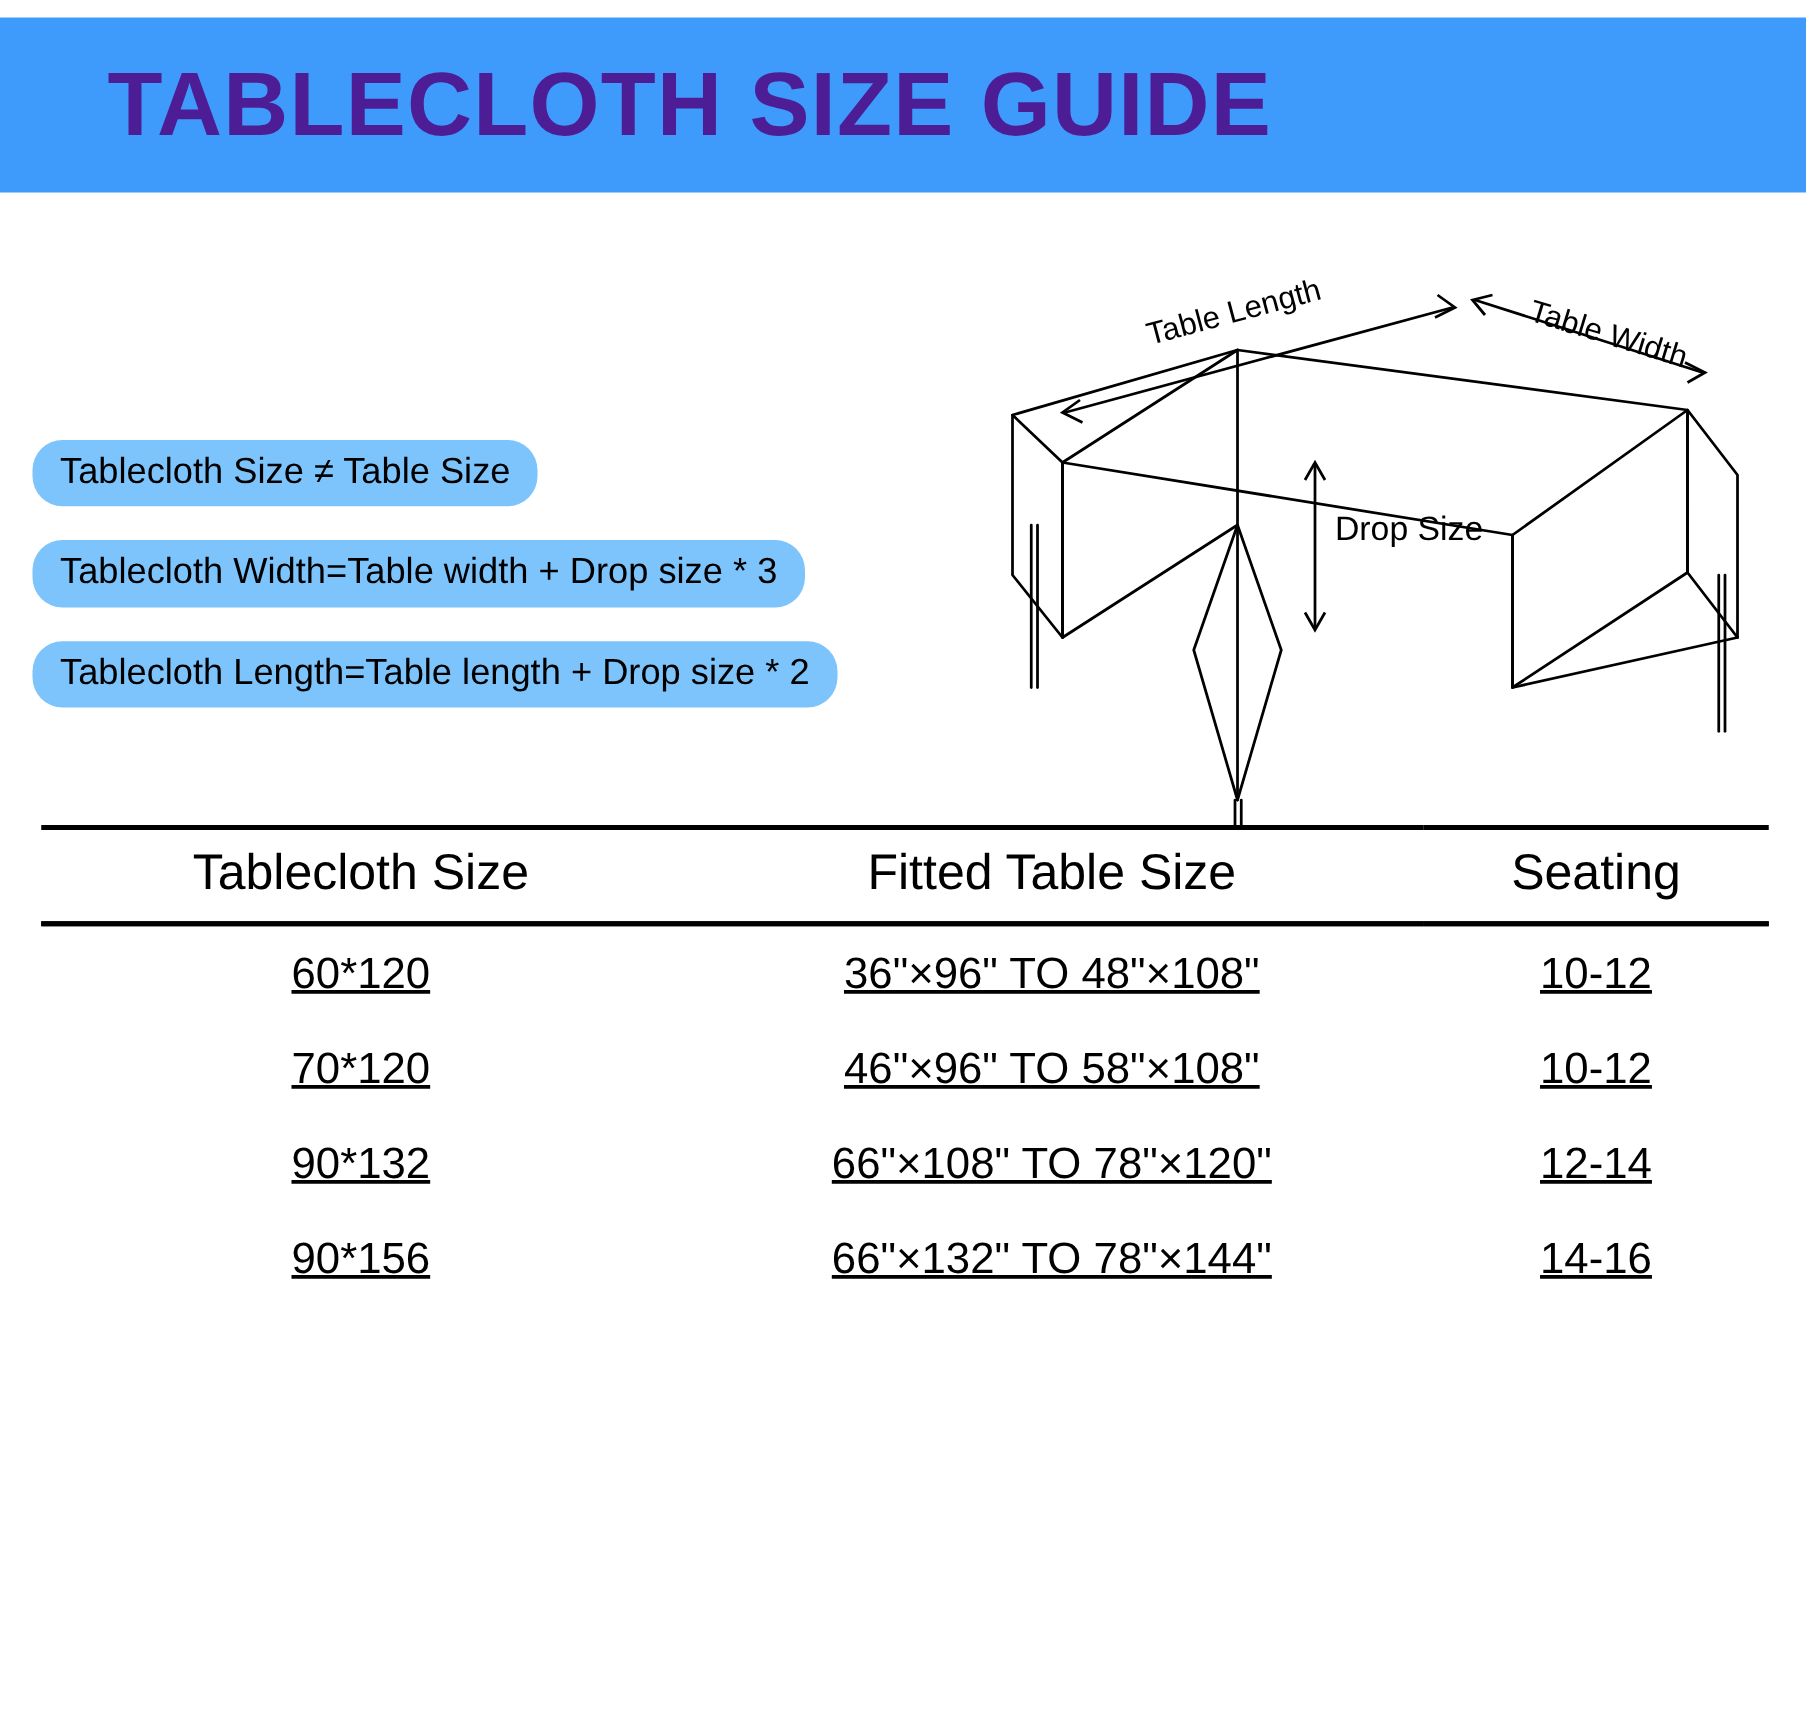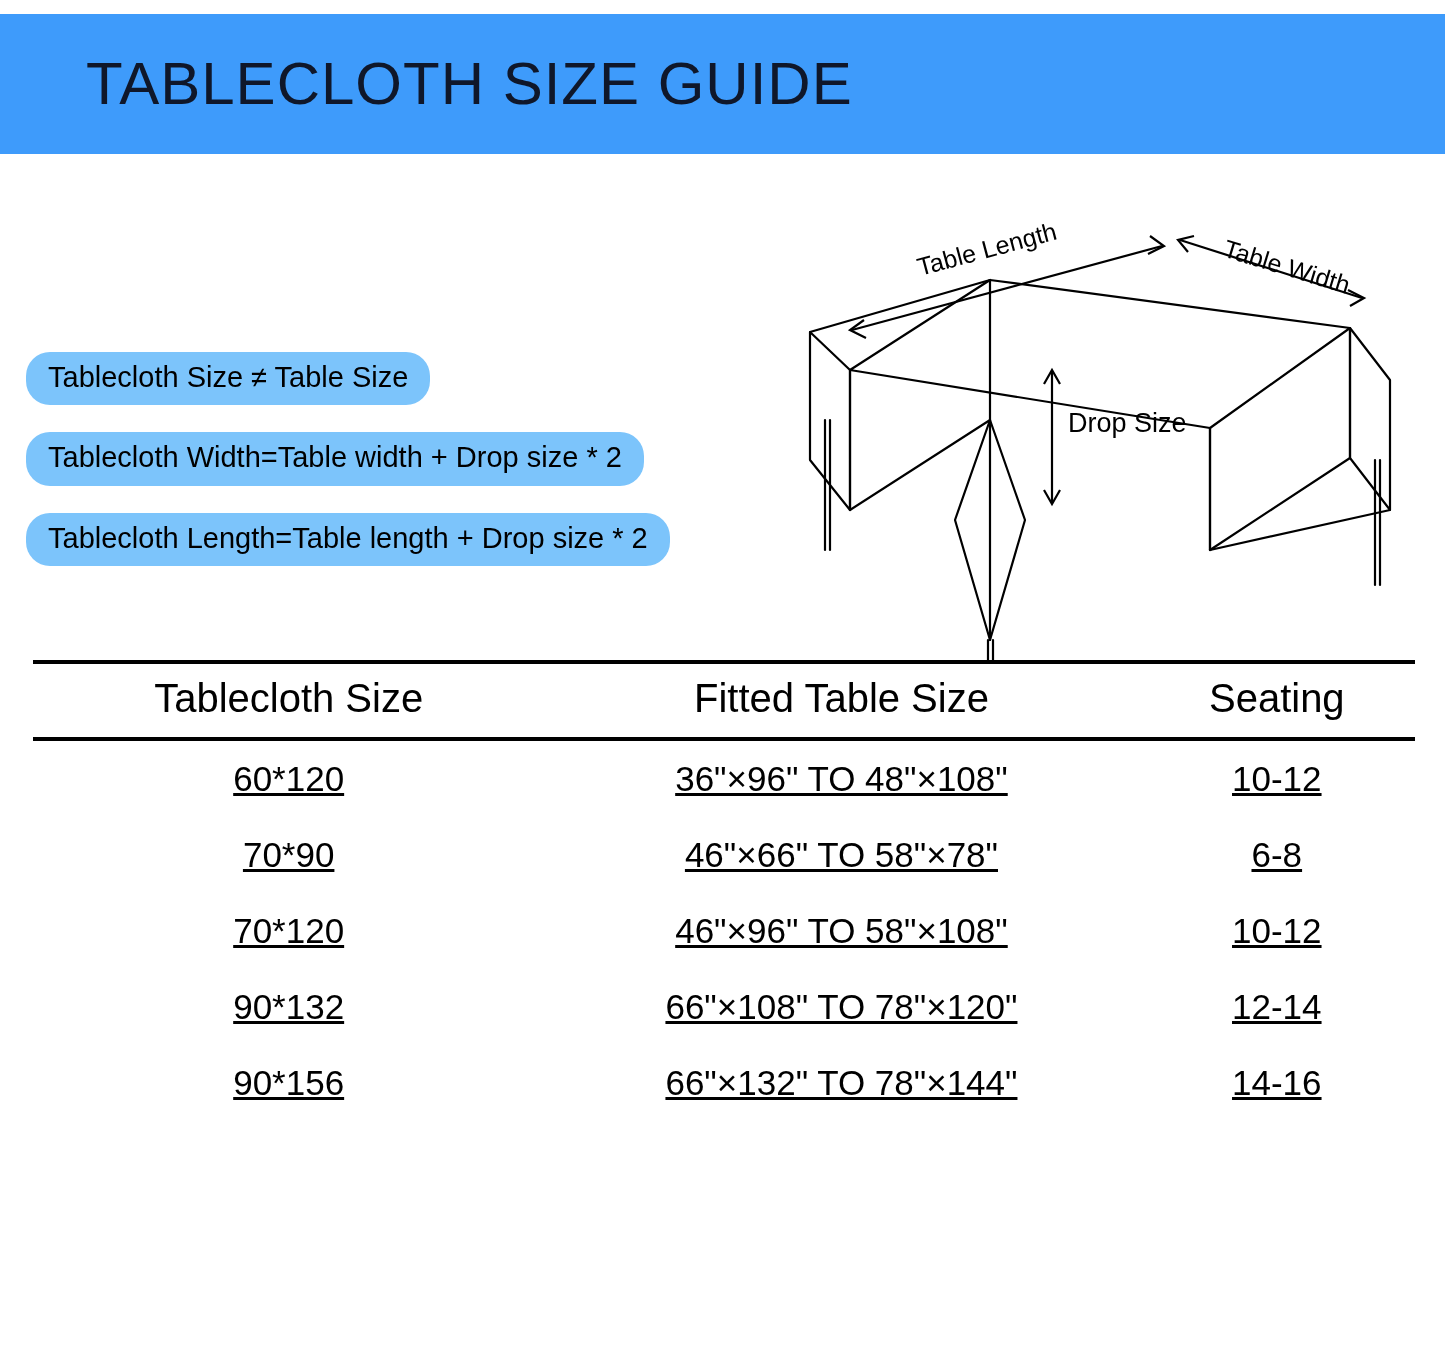--- a/index.html
+++ b/index.html
@@ -23,23 +23,23 @@
     top: 14px;
     width: 1445px;
     height: 140px;
     background: #3e9bfb;
     display: flex;
     align-items: center;
     box-sizing: border-box;
     padding-left: 86px;
   }
   .banner-title {
-    color: #0f172a;
-    font-size: 60px;
-    font-weight: normal;
+    color: #4c1d95;
+    font-size: 72px;
+    font-weight: bold;
     letter-spacing: 1px;
     line-height: 1;
     white-space: nowrap;
   }
 
   
   .pills {
     position: absolute;
     left: 26px;
     top: 352px;
@@ -103,21 +103,21 @@
 </style>
 </head>
 <body>
 
 <div class="banner">
   <div class="banner-title">TABLECLOTH SIZE GUIDE</div>
 </div>
 
 <div class="pills">
   <div class="pill-row"><span class="pill">Tablecloth Size ≠ Table Size</span></div>
-  <div class="pill-row"><span class="pill">Tablecloth Width=Table width + Drop size * 2</span></div>
+  <div class="pill-row"><span class="pill">Tablecloth Width=Table width + Drop size * 3</span></div>
   <div class="pill-row"><span class="pill">Tablecloth Length=Table length + Drop size * 2</span></div>
 </div>
 
 <div class="illus">
   <svg width="640" height="440" viewBox="0 0 640 440" xmlns="http://www.w3.org/2000/svg">
     <g fill="none" stroke="#000" stroke-width="2.2" stroke-linejoin="round" stroke-linecap="round">
 
       <path d="M60 150 L200 60 L560 108 L420 208 Z"></path>
 
       <path d="M60 150 L60 290 L20 240 L20 112 L60 150"></path>
@@ -181,25 +181,20 @@
         <th>Seating</th>
       </tr>
     </thead>
     <tbody>
       <tr>
         <td>60*120</td>
         <td>36"×96" TO 48"×108"</td>
         <td>10-12</td>
       </tr>
       <tr>
-        <td>70*90</td>
-        <td>46"×66" TO 58"×78"</td>
-        <td>6-8</td>
-      </tr>
-      <tr>
         <td>70*120</td>
         <td>46"×96" TO 58"×108"</td>
         <td>10-12</td>
       </tr>
       <tr>
         <td>90*132</td>
         <td>66"×108" TO 78"×120"</td>
         <td>12-14</td>
       </tr>
       <tr>

